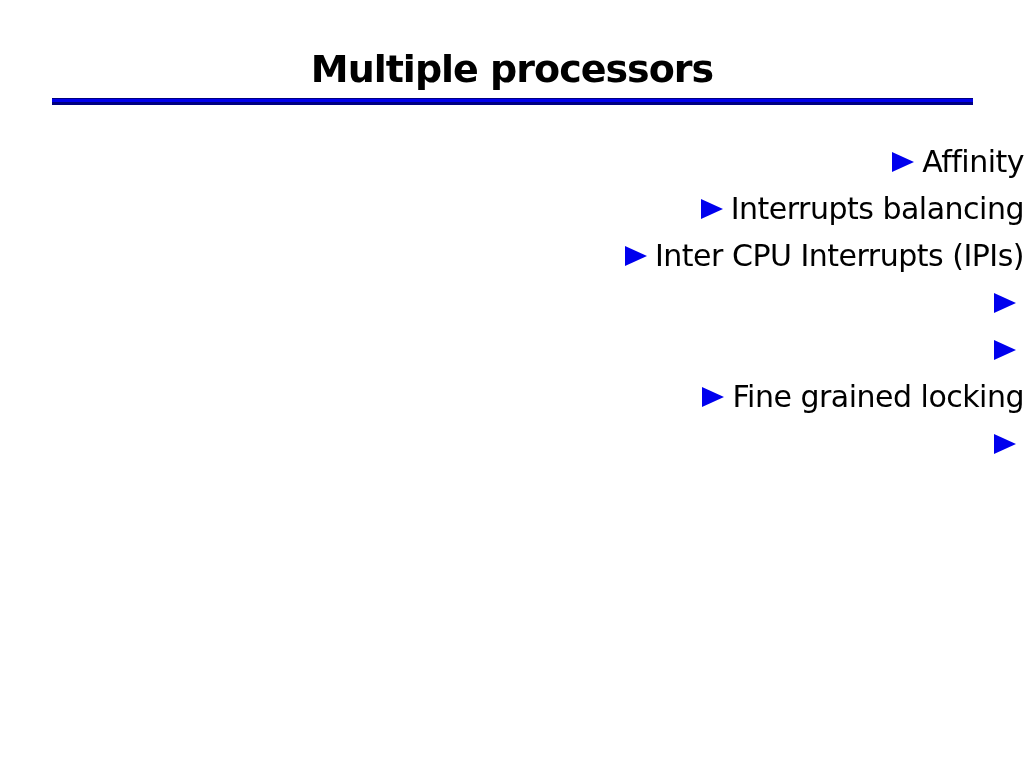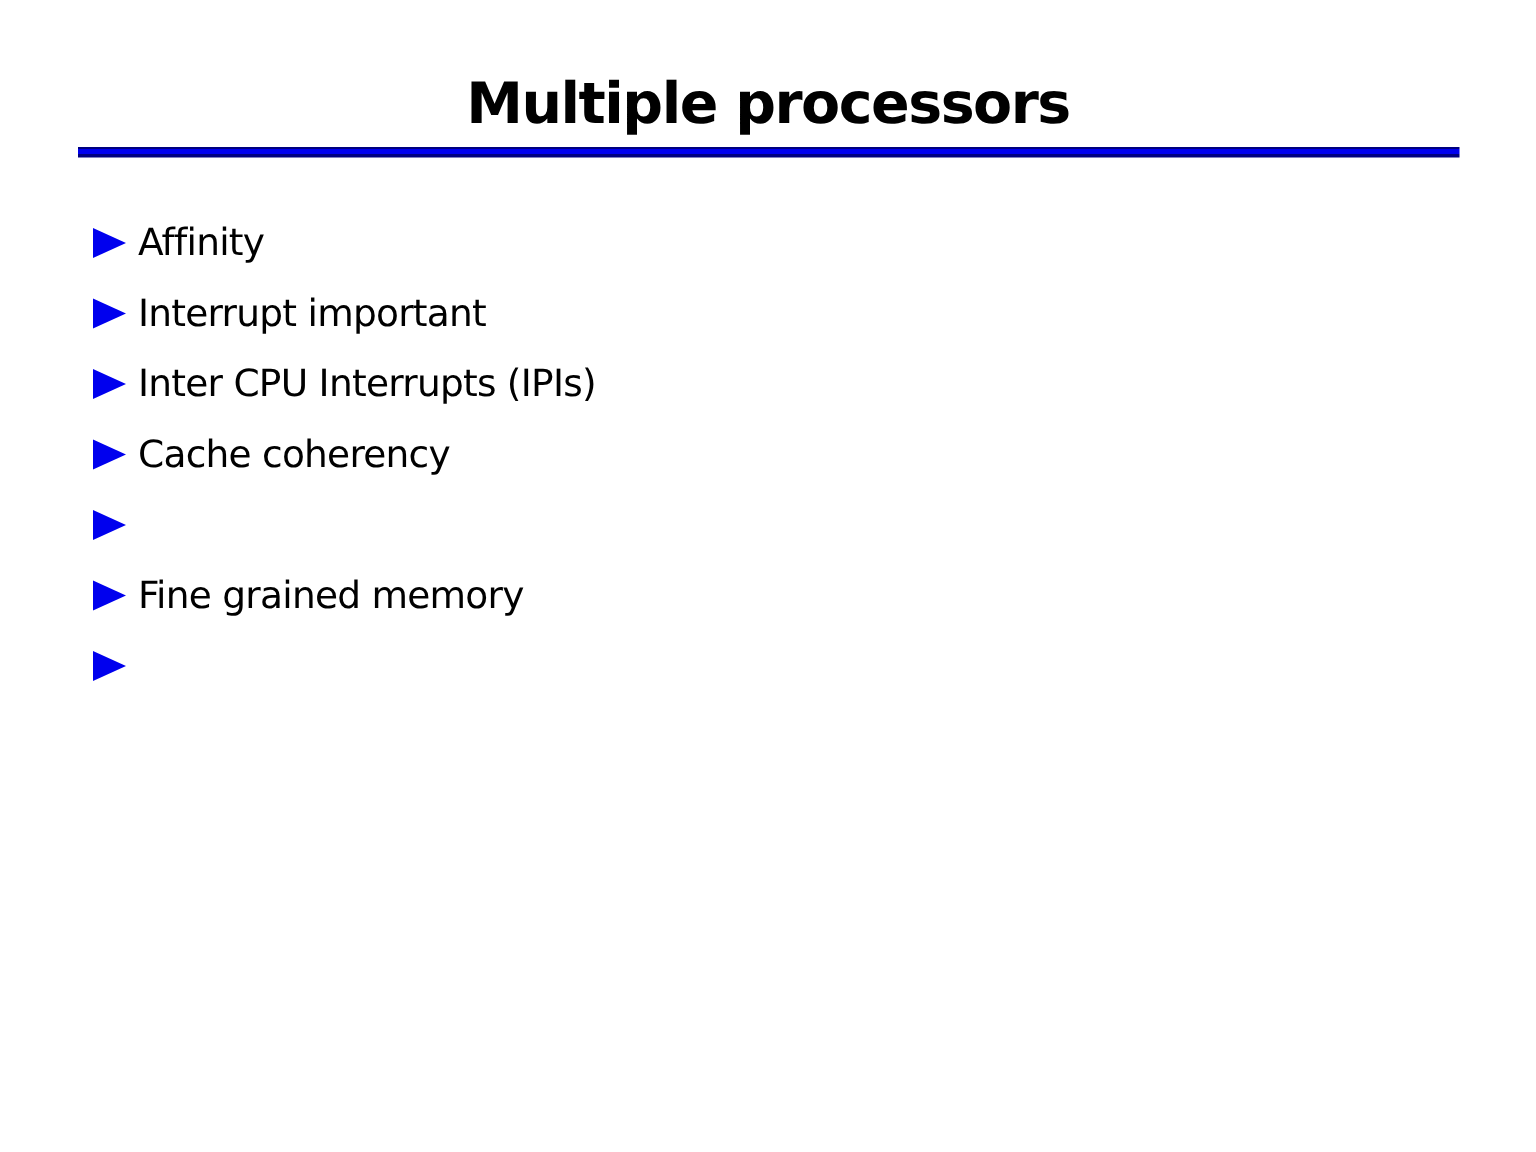--- a/index.html
+++ b/index.html
@@ -46,23 +46,24 @@
   }
   .bullet-list {
     list-style: none;
     margin: 33px 0 0 0;
     padding: 0 0 0 62px;
   }
   .bullet-item {
     display: flex;
     align-items: center;
     height: 47px;
-    font-size: 25px;
+    font-size: 30px;
     letter-spacing: -0.5px;
     white-space: nowrap;
+    justify-content: flex-end;
   }
   .triangle {
     flex: none;
     width: 0;
     height: 0;
     border-left: 22px solid var(--bullet, #0000ee);
     border-top: 10px solid transparent;
     border-bottom: 10px solid transparent;
     margin-right: 8px;
   }
@@ -75,34 +76,33 @@
 
   <div class="title-rule"></div>
 
   <ul class="bullet-list">
     <li class="bullet-item">
       <span class="triangle"></span>
       <span>Affinity</span>
     </li>
     <li class="bullet-item">
       <span class="triangle"></span>
-      <span>Interrupt important</span>
+      <span>Interrupts balancing</span>
     </li>
     <li class="bullet-item">
       <span class="triangle"></span>
       <span>Inter CPU Interrupts (IPIs)</span>
     </li>
     <li class="bullet-item">
       <span class="triangle"></span>
-      <span>Cache coherency</span>
     </li>
     <li class="bullet-item">
       <span class="triangle"></span>
     </li>
     <li class="bullet-item">
       <span class="triangle"></span>
-      <span>Fine grained memory</span>
+      <span>Fine grained locking</span>
     </li>
     <li class="bullet-item">
       <span class="triangle"></span>
     </li>
   </ul>
 </div>
 
 </body></html>

